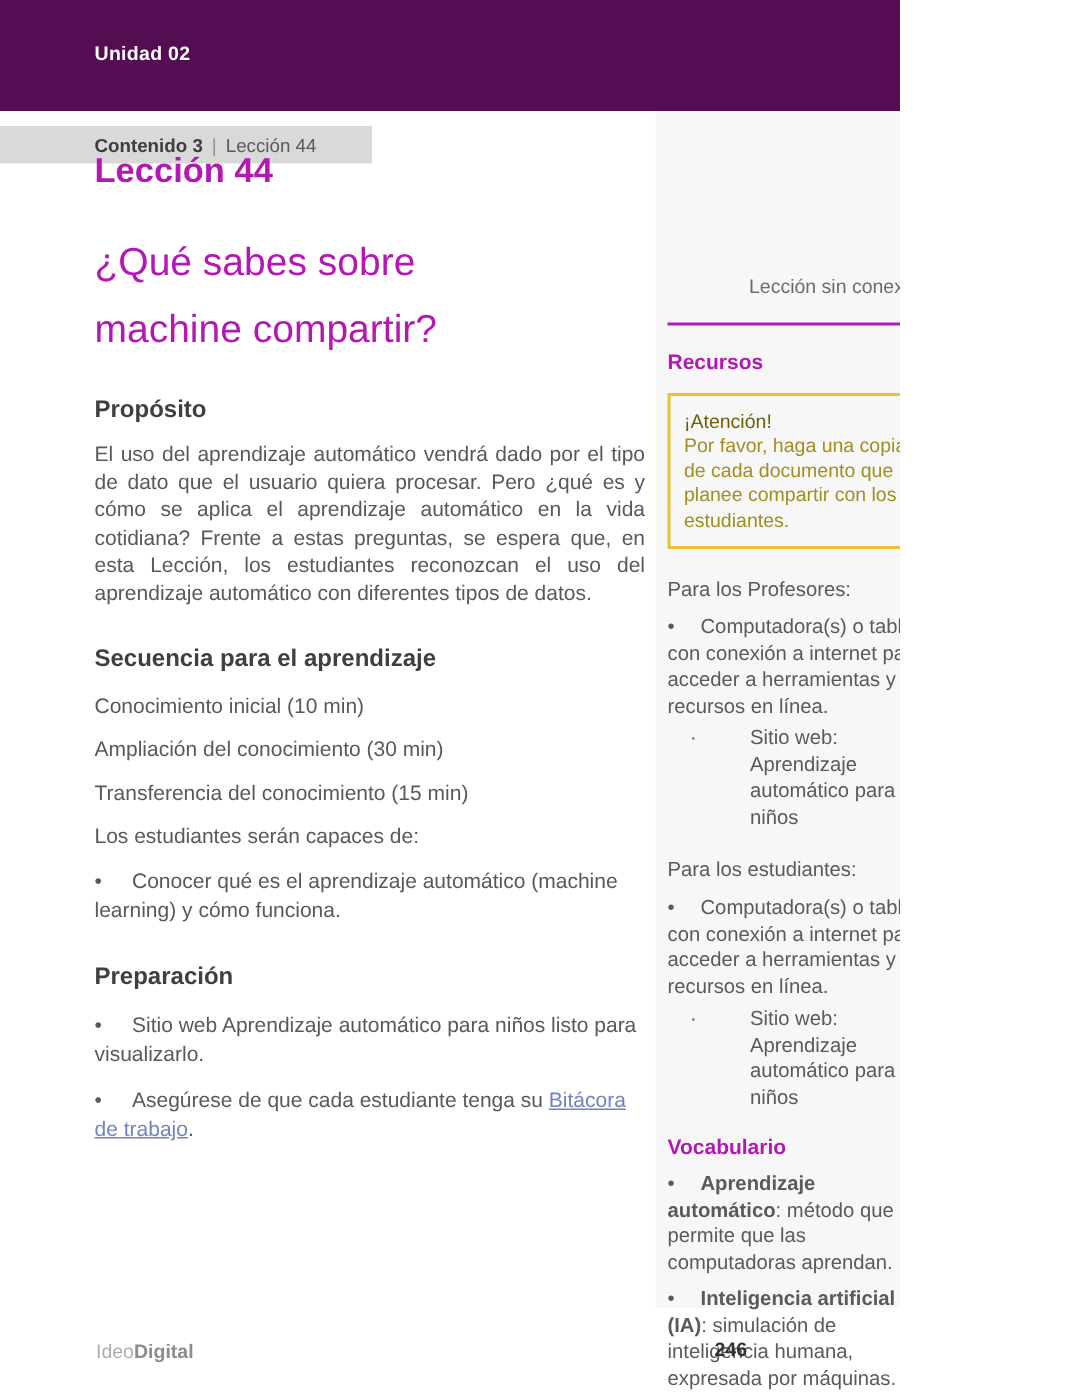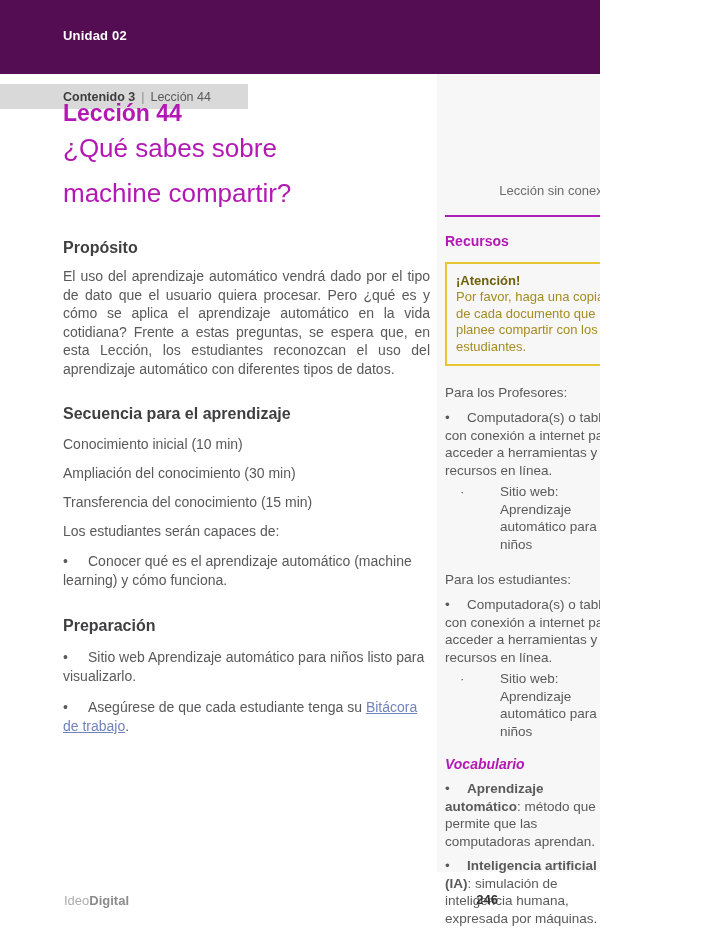--- a/index.html
+++ b/index.html
@@ -18,45 +18,45 @@
   .unit{position:absolute;left:63px;top:28px;color:#ffffff;font-size:13px;font-weight:bold;letter-spacing:.2px;}
   .tab{position:absolute;left:0;top:62px;width:248px;height:25px;background:var(--tab-bg);
        display:flex;align-items:center;padding-left:63px;font-size:12.5px;white-space:nowrap;margin-top:22px;}
   .crumb-bold{font-weight:bold;color:#3d3d3d;}
   .crumb-sep{color:#909090;margin:0 6px;}
   .crumb-rest{color:#5a5a5a;}
 
   
   .main{position:absolute;left:63px;top:100px;width:367px;color:var(--text-gray);}
   .lesson-number{color:var(--magenta);font-size:23px;font-weight:bold;line-height:26px;}
-  .subtitle{color:var(--magenta);font-size:26px;font-weight:400;line-height:45px;}
+  .subtitle{margin-top:26px;color:var(--magenta);font-size:26px;font-weight:400;line-height:45px;}
   .sec-h{margin-top:22px;color:var(--heading-gray);font-size:16px;font-weight:bold;line-height:20px;}
   .sec-h.mt-lg{margin-top:32px;}
   .sec-h.mt-md{margin-top:26px;}
   .body-p{margin-top:9px;font-size:14px;line-height:18.5px;text-align:justify;}
   .plain-p{margin-top:11px;font-size:14px;line-height:18px;}
   .bul{margin-top:12px;font-size:14px;line-height:19px;}
   .bul::before{content:"\2022";display:inline-block;width:25px;}
   .link{color:var(--link-blue);text-decoration:underline;}
 
   
   .sidebar{position:absolute;left:437px;top:74px;width:190px;height:798px;background:var(--sidebar-bg);
            padding:0 7px 0 8px;color:#5a5a5a;font-size:13.5px;}
   .mode-label{margin-top:108px;text-align:right;color:#6b6b6b;font-size:13px;line-height:18px;}
   .side-rule{margin-top:15px;border:none;border-top:2px solid #ad1fbe;}
   .side-h{margin-top:15px;color:var(--magenta);font-size:14px;font-weight:bold;line-height:18px;}
   .attention{margin-top:12px;border:2px solid var(--gold-border);padding:8px 9px 9px 9px;}
-  .attention .att-title{color:var(--gold-title);font-weight:bold;font-size:13px;line-height:17px;}
+  .attention .att-title{color:var(--gold-title);font-weight:normal;font-size:13px;line-height:17px;}
   .attention .att-body{color:var(--gold-text);font-size:13px;line-height:16.5px;}
   .side-label{margin-top:18px;line-height:18px;}
   .sbul{margin-top:7px;line-height:17.5px;}
   .sbul::before{content:"\2022";display:inline-block;width:22px;}
   .ssub{margin-top:4px;padding-left:55px;text-indent:-20px;line-height:17.5px;}
   .ssub::before{content:"\00b7";display:inline-block;width:20px;}
-  .side-h.voc{font-style:italic;}
+  .side-h.voc{}
   .vterm{font-weight:bold;}
 
   
   .footer-brand{position:absolute;left:64px;top:893px;font-size:13px;color:#adadad;}
   .footer-brand .brand-bold{color:var(--footer-gray);font-weight:bold;}
   .page-num{position:absolute;right:102px;top:892px;font-size:13px;font-weight:bold;color:var(--page-number);}
 </style>
 </head>
 <body>
 

